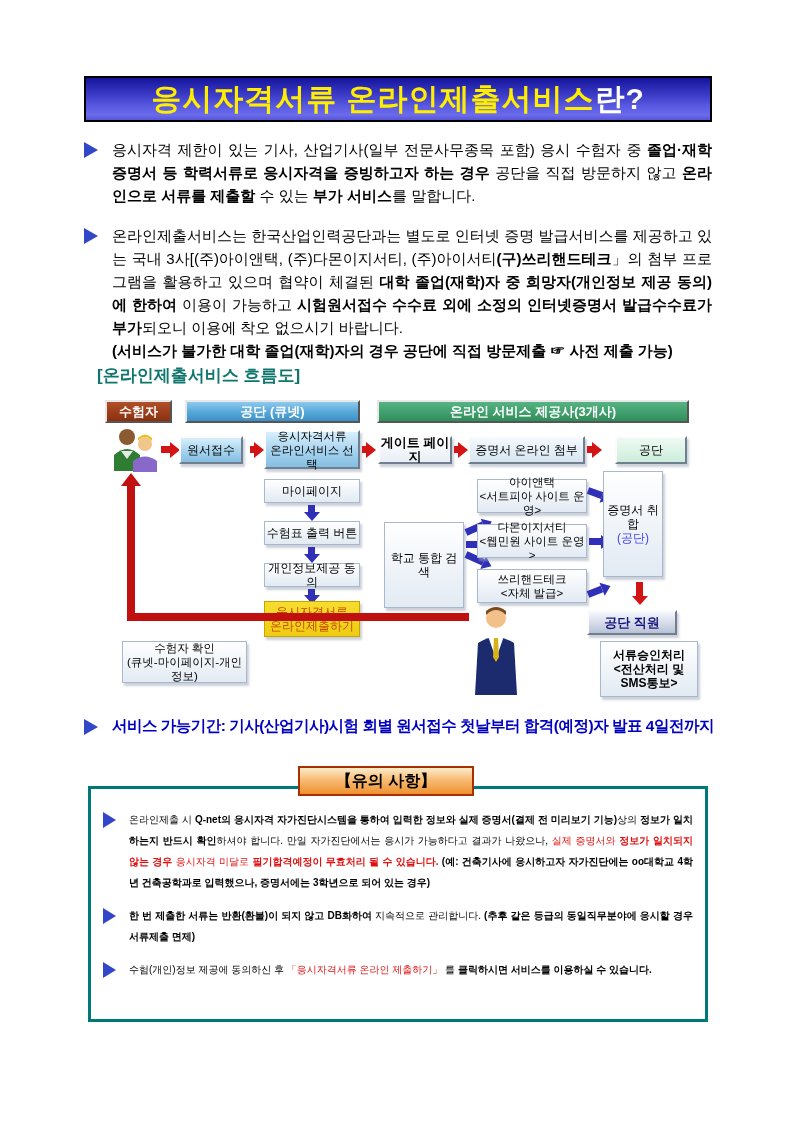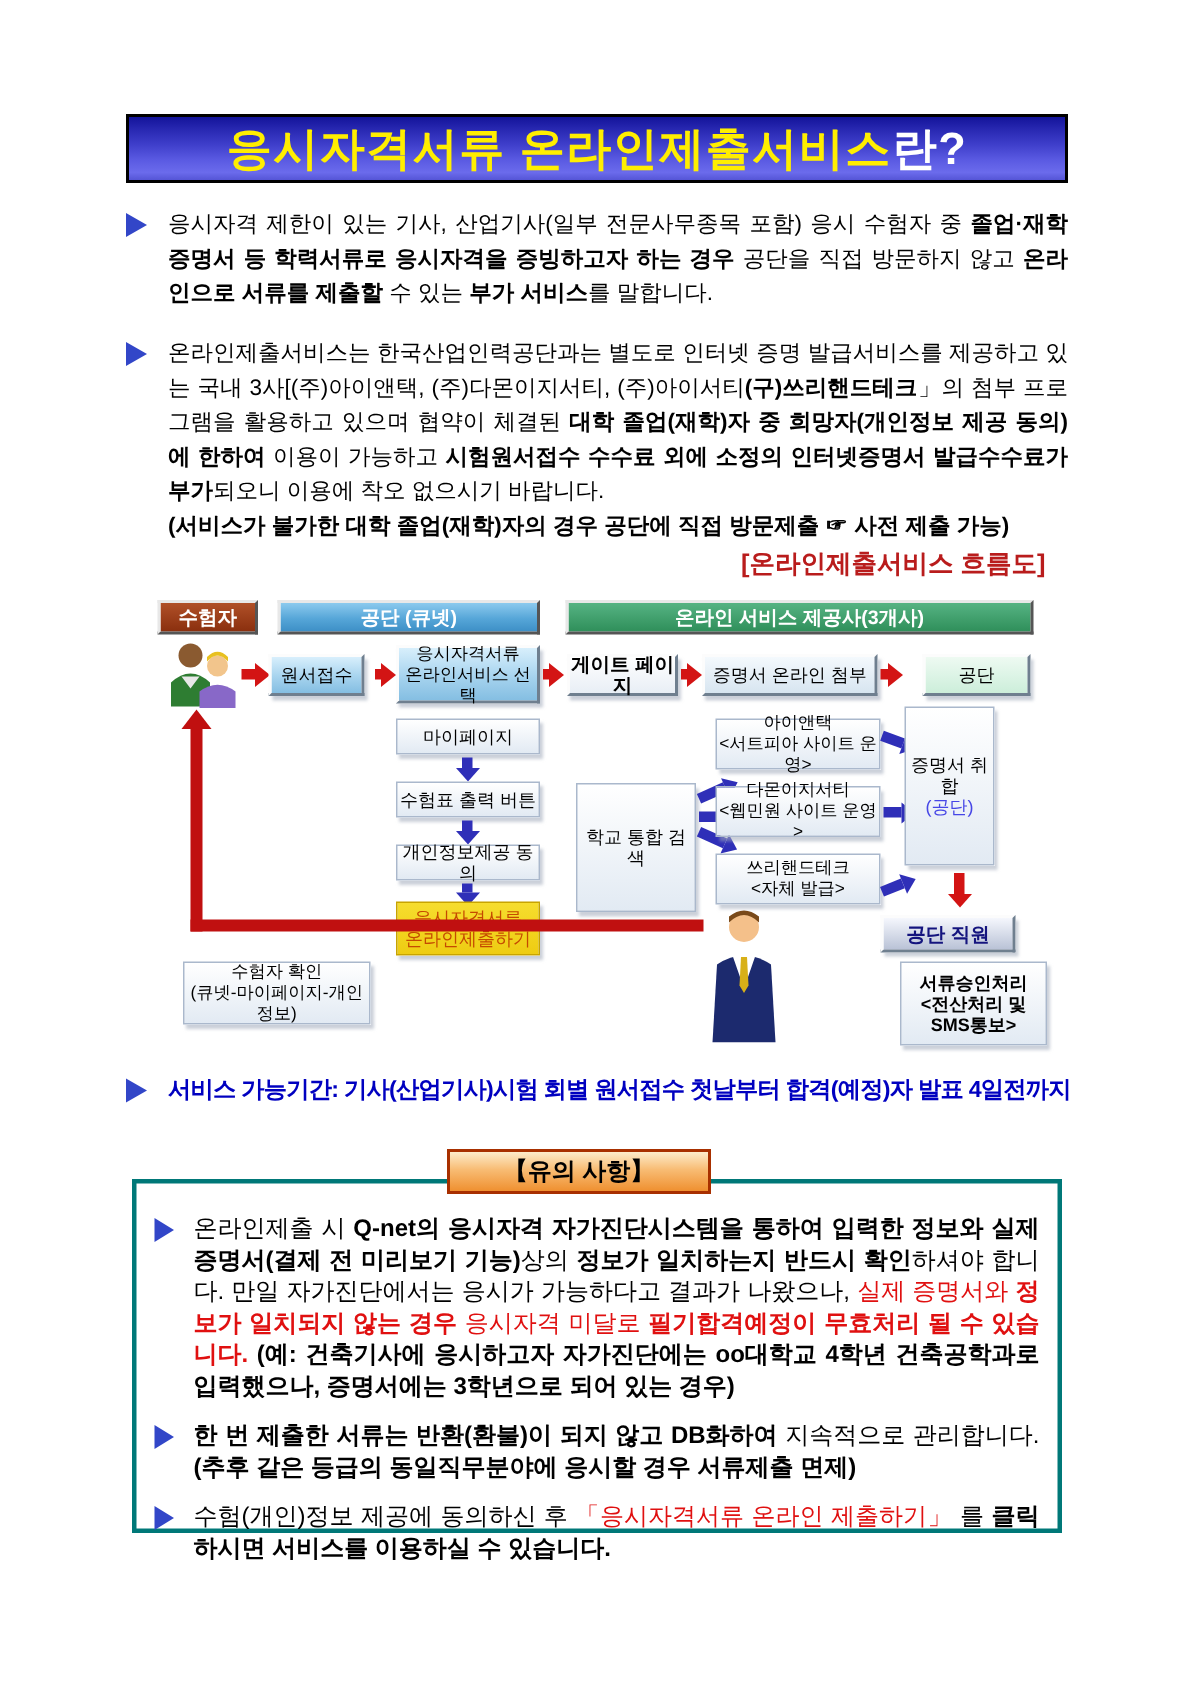--- a/index.html
+++ b/index.html
@@ -23,22 +23,22 @@
     position: absolute; width: 0; height: 0;
     border-left: 14px solid #3246c8; border-top: 8px solid transparent; border-bottom: 8px solid transparent;
   }
   .para { position: absolute; left: 84px; width: 628px; }
   .para .ptxt {
     margin-left: 28px; width: 600px; font-size: 15px; line-height: 23px;
     text-align: justify; white-space: pre-line;
   }
   
   .diag-title {
-    position: absolute; left: 97px; top: 364px; width: 600px; text-align: right;
-    color: #b91c1c; font-weight: bold; font-size: 17px;
+    position: absolute; left: 97px; top: 364px; width: 600px; text-align: left;
+    color: #0f766e; font-weight: bold; font-size: 17px;
   }
   .diagram { position: absolute; left: 97px; top: 395px; width: 600px; height: 305px; }
   .hdr {
     position: absolute; height: 23px; display: flex; align-items: center; justify-content: center;
     color: #fff; font-weight: bold; font-size: 13px;
     border: 2px solid; border-color: #e8e8e8 #555 #555 #e8e8e8;
   }
   .hdr-exam { background: linear-gradient(180deg,#b05028,#8a2f0e); }
   .hdr-qnet { background: linear-gradient(180deg,#8ccaee 0%,#56a6d8 55%,#3d8fc6 100%); }
   .hdr-prov { background: linear-gradient(180deg,#56b383,#2f8f5a); text-align: right; }
@@ -82,21 +82,21 @@
     position: absolute; left: 88px; top: 786px; width: 620px; height: 236px;
     border: 3px solid #007878; padding: 20px 12px 0 10px;
   }
   .notice-hdr {
     position: absolute; left: 298px; top: 766px; width: 176px; height: 30px; z-index: 2;
     border: 2px solid #a83000; background: linear-gradient(180deg,#fdeccb 0%,#f8bc74 45%,#ef9030 100%);
     display: flex; align-items: center; justify-content: center;
     font-size: 16px; font-weight: bold; color: #000;
   }
   .nitem { position: relative; padding-left: 28px; margin-bottom: 12px;
-    font-size: 16px; line-height: 21px; text-align: justify; }
+    font-size: 10px; line-height: 21px; text-align: justify; }
   .nitem .tri { left: 2px; top: 3px; border-left-width: 13px; }
 </style>
 </head>
 <body>
 
 <div class="page">
 
   <div class="banner">
     <span class="ttl-main">응시자격서류 온라인제출서비스</span>
       <span class="ttl-suffix">란?</span>

